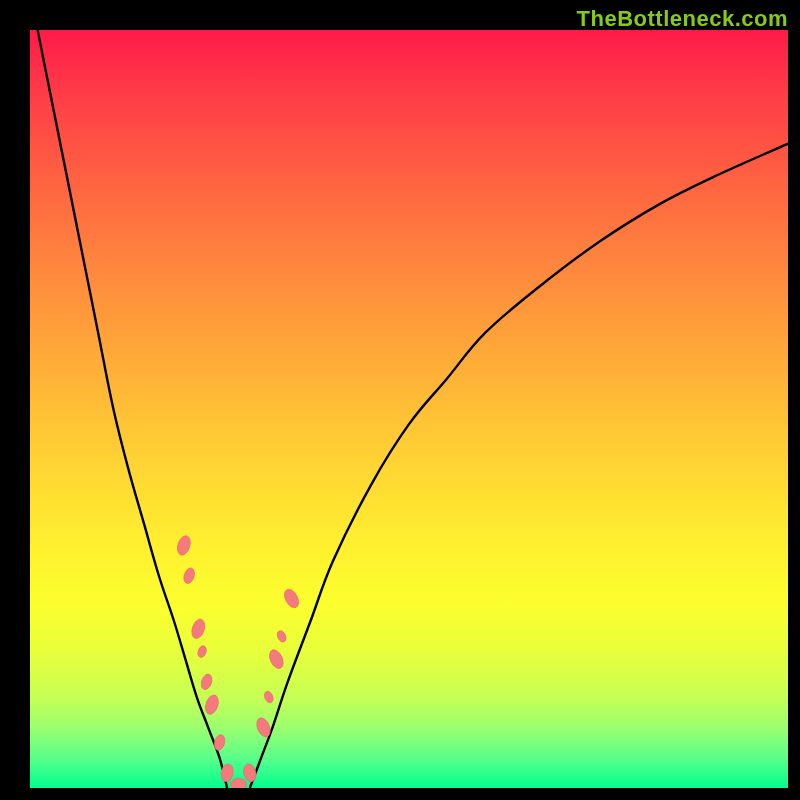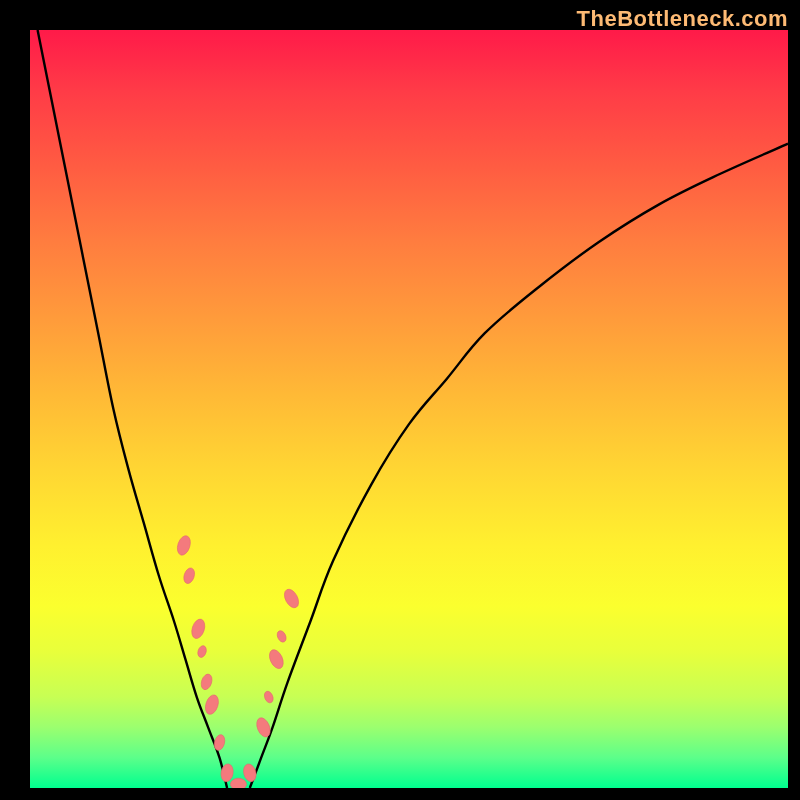--- a/index.html
+++ b/index.html
@@ -13,21 +13,21 @@
   .chart-outer {
     position: relative;
     width: 800px;
     height: 800px;
     background: #000000;
   }
   .watermark {
     position: absolute;
     top: 6px;
     right: 12px;
-    color: #fdba74;
+    color: #84cc16;
     font-family: Arial, Helvetica, sans-serif;
     font-size: 22px;
     font-weight: 600;
     letter-spacing: 0.5px;
     z-index: 10;
   }
   .plot-area {
     position: absolute;
     left: 30px;
     top: 30px;

